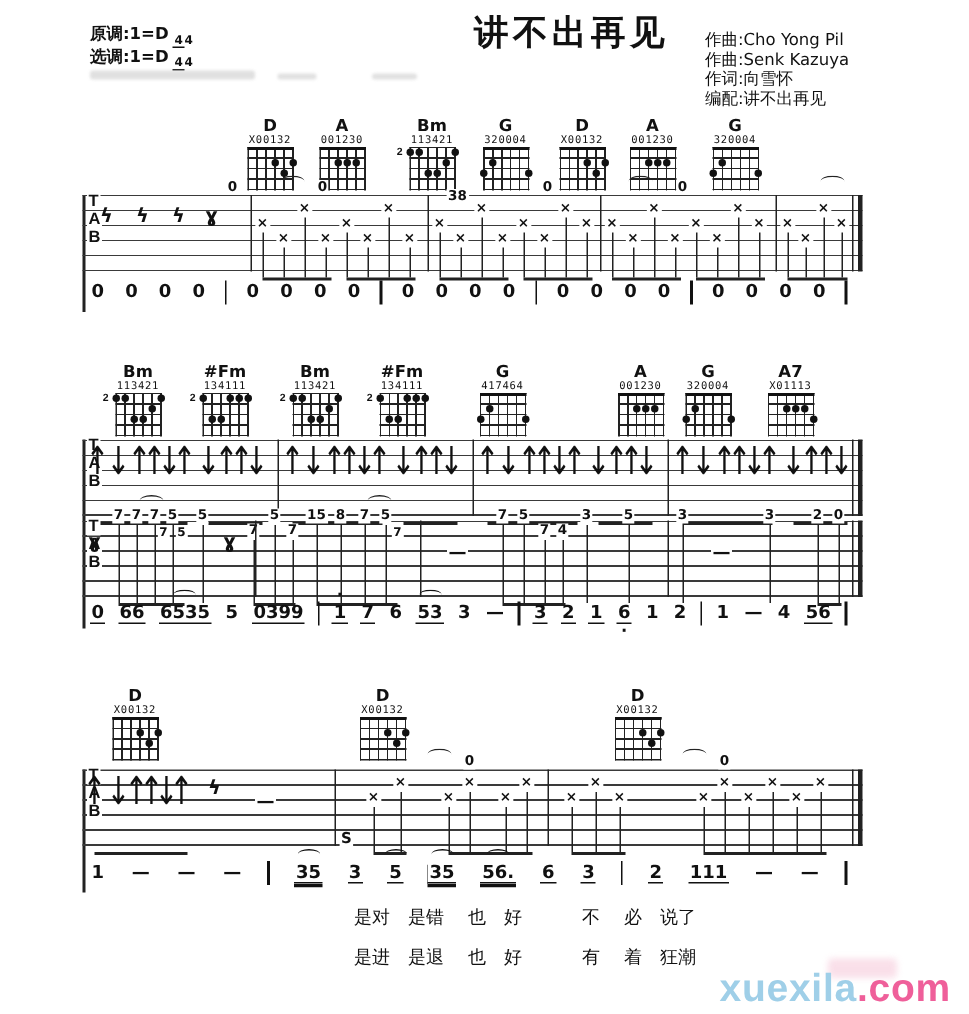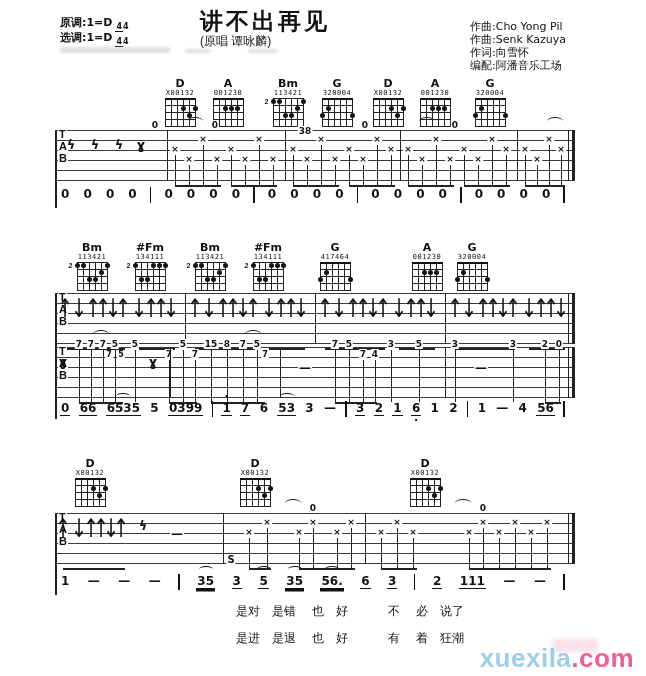--- a/index.html
+++ b/index.html
@@ -3,21 +3,21 @@
 <meta charset="utf-8">
 <style>
   html,body{margin:0;padding:0;background:#fff;}
   body{width:646px;height:676px;position:relative;font-family:"Liberation Sans",sans-serif;color:#111;overflow:hidden;}
   .abs{position:absolute;}
   
   .keyinfo{left:60px;top:15px;font-size:11px;line-height:15px;font-weight:bold;font-family:"DejaVu Sans",sans-serif;}
   .keyrow{white-space:nowrap;}
   .frac{display:inline-block;vertical-align:-3px;margin-left:3px;font-size:8px;line-height:7px;text-align:center;}
   .frac .ft{border-bottom:1px solid #111;padding:0 1px;}
-  .titlebox{left:200px;top:8px;width:246px;text-align:left;}
+  .titlebox{left:200px;top:8px;width:246px;text-align:right;}
   .title{font-size:23px;font-weight:bold;letter-spacing:3px;line-height:26px;}
   .subtitle{font-size:12px;line-height:15px;}
   .credits{left:470px;top:20px;font-size:11px;line-height:13px;font-family:"DejaVu Sans",sans-serif;}
   .smudge{background:#c8c8c8;opacity:.55;filter:blur(1px);border-radius:2px;}
   
   .chordrow{left:0;top:0;width:646px;height:56px;}
   .chord{position:absolute;width:46px;transform:translateX(-50%);text-align:center;}
   .cname{font-weight:bold;font-size:11px;line-height:11px;font-family:"DejaVu Sans",sans-serif;}
   .cfing{font-size:7px;letter-spacing:.5px;line-height:8px;font-family:"DejaVu Sans Mono",monospace;}
   .cgrid{position:relative;width:31px;height:29px;margin:1px auto 0;
@@ -69,28 +69,27 @@
 <div class="abs keyinfo">
   <div class="keyrow"><span>原调:1=D</span><span class="frac"><span class="ft">4</span><span>4</span></span></div>
   <div class="keyrow"><span>选调:1=D</span><span class="frac"><span class="ft">4</span><span>4</span></span></div>
 </div>
 <div class="abs smudge" style="left:60px;top:47px;width:110px;height:6px;"></div>
 <div class="abs smudge" style="left:185px;top:49px;width:26px;height:4px;"></div>
 <div class="abs smudge" style="left:248px;top:49px;width:30px;height:4px;"></div>
 
 <div class="abs titlebox">
   <div class="title">讲不出再见</div>
-  <div class="subtitle">(原唱 谭咏麟)</div>
 </div>
 
 <div class="abs credits">
   <div>作曲:Cho Yong Pil</div>
   <div>作曲:Senk Kazuya</div>
   <div>作词:向雪怀</div>
-  <div>编配:阿潘音乐工场</div>
+  <div>编配:讲不出再见</div>
 </div>
 
 <div class="abs chordrow" style="top:78px;">
     <div class="chord" style="left: 180px;">
       <div class="cname">D</div>
       <div class="cfing">X00132</div>
       <div class="cgrid">
         <div class="nut"></div>
         <div class="cdot" style="left: 16px; top: 8px;"></div>
         <div class="cdot" style="left: 28px; top: 8px;"></div>
@@ -234,20 +233,31 @@
         <div class="cdot" style="left: 22px; top: 8px;"></div>
       </div>
     </div>
     <div class="chord" style="left: 472px;">
       <div class="cname">G</div>
       <div class="cfing">320004</div>
       <div class="cgrid">
         <div class="nut"></div>
         <div class="cdot" style="left: 4px; top: 8px;"></div>
         <div class="cdot" style="left: -2px; top: 15px;"></div>
+        <div class="cdot" style="left: 28px; top: 15px;"></div>
+      </div>
+    </div>
+    <div class="chord" style="left: 527px;">
+      <div class="cname">A7</div>
+      <div class="cfing">X01113</div>
+      <div class="cgrid">
+        <div class="nut"></div>
+        <div class="cdot" style="left: 10px; top: 8px;"></div>
+        <div class="cdot" style="left: 16px; top: 8px;"></div>
+        <div class="cdot" style="left: 22px; top: 8px;"></div>
         <div class="cdot" style="left: 28px; top: 15px;"></div>
       </div>
     </div>
   </div>
 <div class="abs chordrow" style="top:458px;">
     <div class="chord" style="left: 90px;">
       <div class="cname">D</div>
       <div class="cfing">X00132</div>
       <div class="cgrid">
         <div class="nut"></div>

